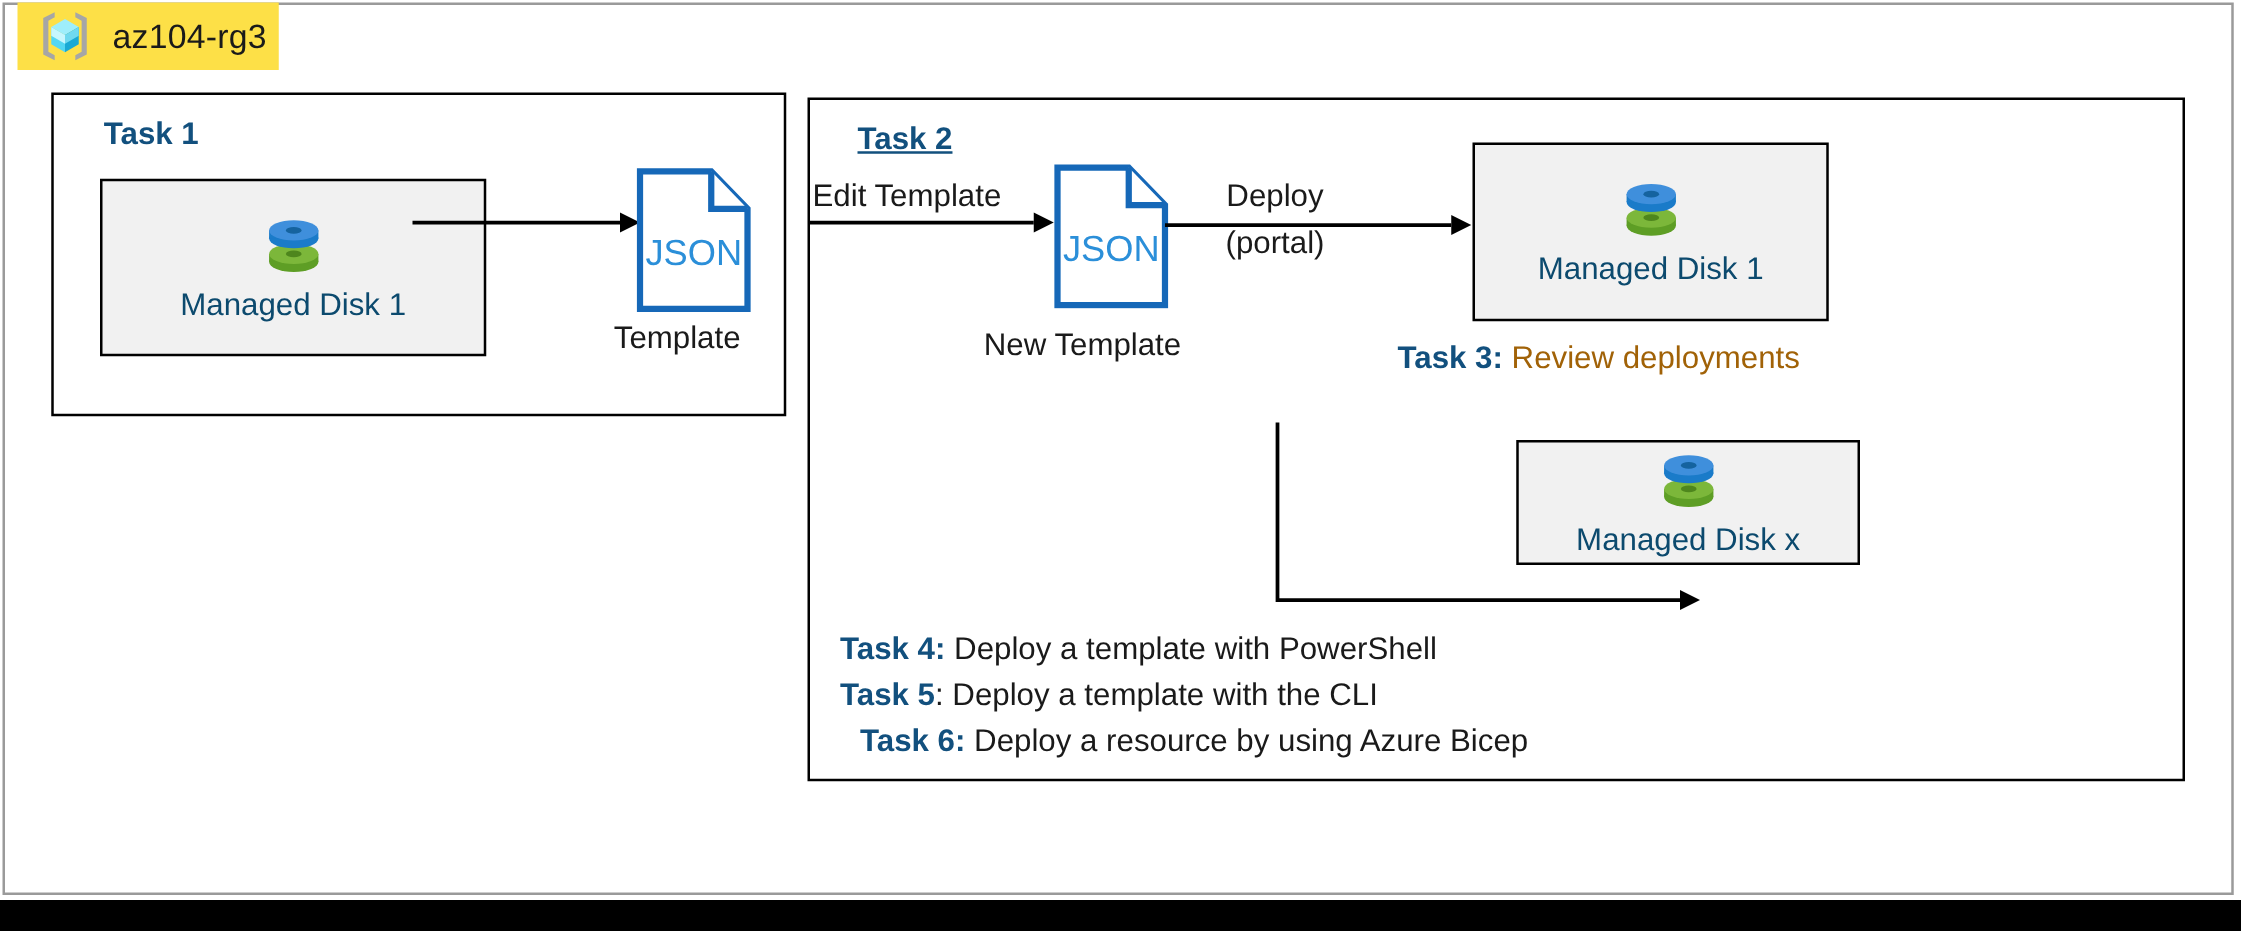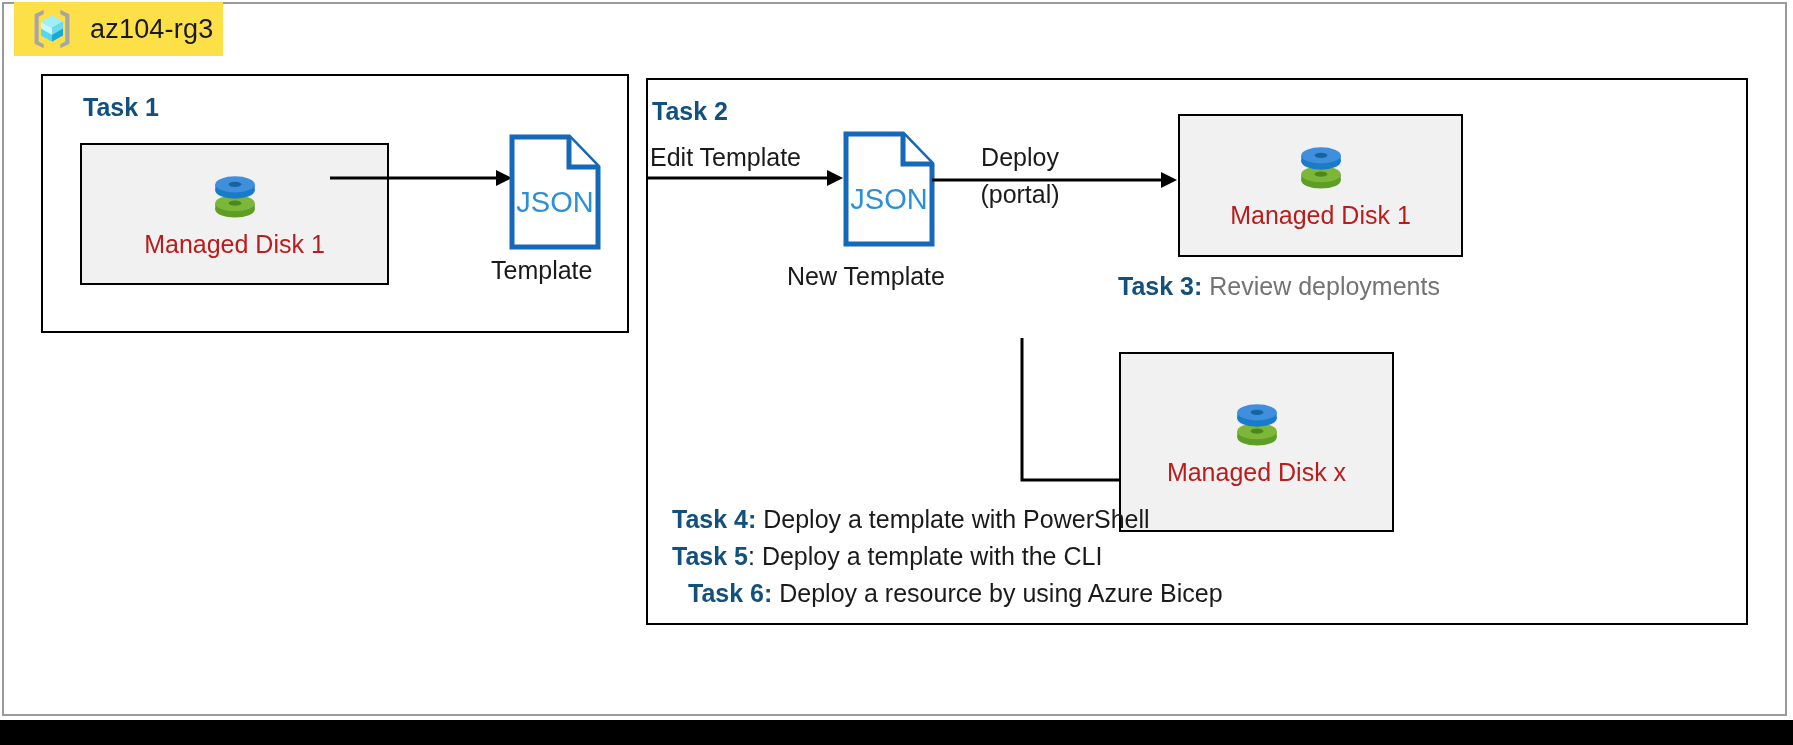--- a/index.html
+++ b/index.html
@@ -75,41 +75,41 @@
 
   .task-title {
     position: absolute;
     font-size: 25px;
     font-weight: bold;
     color: #12507e;
     white-space: nowrap;
     text-align: center;
   }
   #task1-title { left: 83px;  top: 93px; }
-  #task2-title { left: 652px; top: 97px; }
+  #task2-title { left: 686px; top: 97px; text-decoration: underline; }
 
   
   .disk-box {
     position: absolute;
     background: #f1f1f1;
     border: 2px solid #000000;
     box-sizing: border-box;
     display: flex;
     flex-direction: column;
     align-items: center;
     justify-content: center;
   }
   #disk-box-1 { left: 80px;  top: 143px; width: 309px; height: 142px; }
   #disk-box-2 { left: 1178px; top: 114px; width: 285px; height: 143px; }
-  #disk-box-3 { left: 1119px; top: 352px; width: 275px; height: 180px; }
+  #disk-box-3 { left: 1213px; top: 352px; width: 275px; height: 100px; }
 
   .disk-icon { width: 54px; height: 52px; display: block; }
   .disk-label {
     font-size: 25px;
-    color: #b91c1c;
+    color: #0c4a6e;
     margin-top: 8px;
     white-space: nowrap;
   }
 
   
   .json-doc {
     position: absolute;
   }
   #json-doc-1 { left: 509px; top: 134px; }
   #json-doc-2 { left: 843px; top: 131px; }
@@ -157,21 +157,21 @@
   .task-note {
     position: absolute;
     font-size: 25px;
     color: #1a1a1a;
     white-space: nowrap;
   }
   .task-note .tag {
     font-weight: bold;
     color: #12507e;
   }
-  .task-note .desc-blue { color: #737373; }
+  .task-note .desc-blue { color: #a16207; }
 
   #note-task3 { left: 1118px; top: 272px; }
   #note-task4 { left: 672px;  top: 505px; text-align: center; }
   #note-task5 { left: 672px;  top: 542px; }
   #note-task6 { left: 688px;  top: 579px; }
 </style>
 </head>
 <body>
 
 <div id="canvas">

